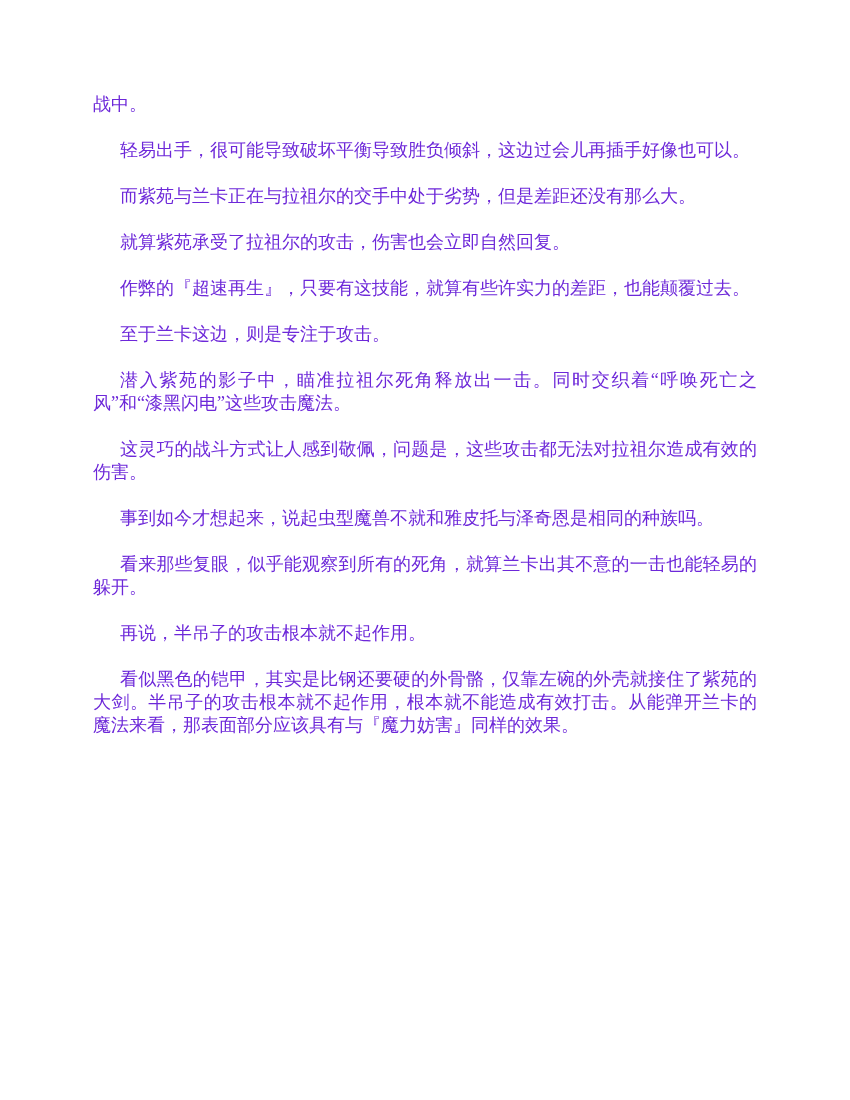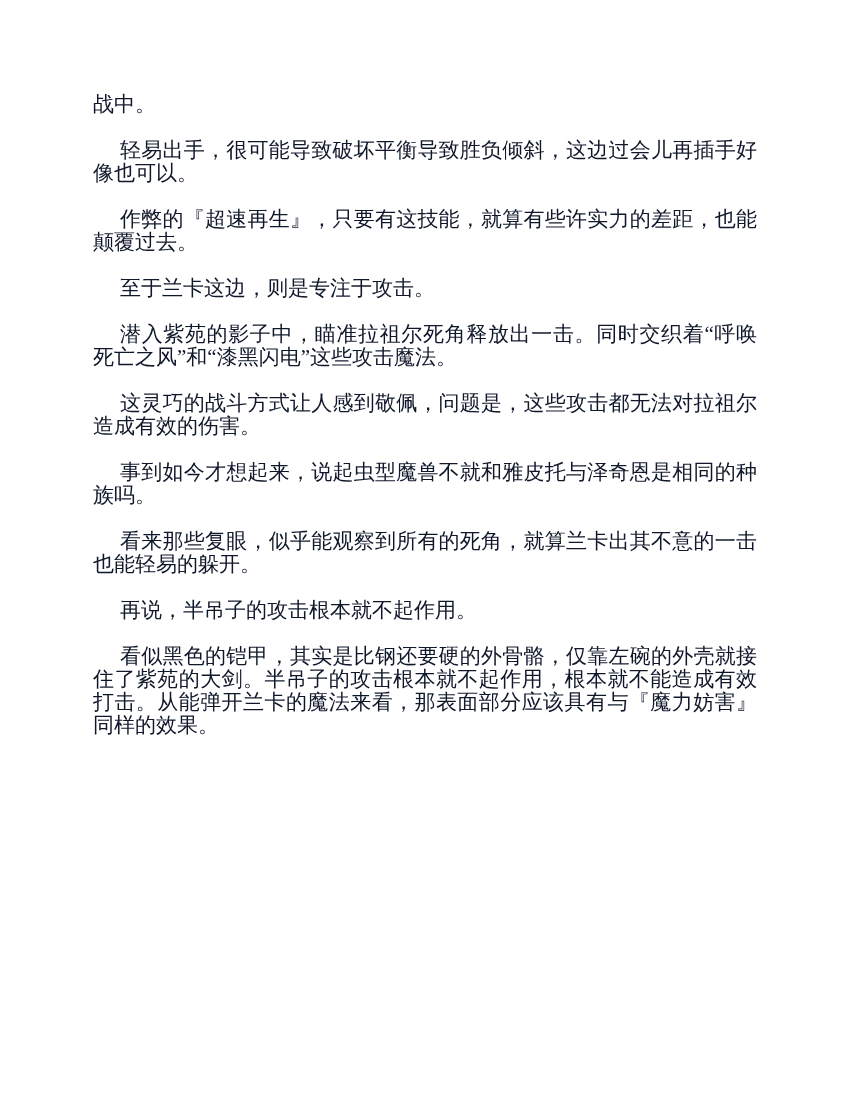--- a/index.html
+++ b/index.html
@@ -19,38 +19,40 @@
     padding: 93px 93px 40px 93px;
     background: #ffffff;
   }
   .text-content {
     width: 664px;
   }
   p.para {
     margin: 0 0 23px 0;
     padding: 0;
     font-family: "Liberation Serif", "DejaVu Serif", serif;
-    font-size: 21px;
+    font-size: 18px;
     line-height: 23px;
-    color: #0f172a;
+    color: #6d28d9;
     text-align: justify;
     text-indent: 27px;
     word-break: break-all;
   }
   p.para.no-indent {
     text-indent: 0;
   }
 </style>
 </head>
 <body>
 
 <div class="page">
   <div class="text-content" id="text-content">
       <p class="para no-indent">战中。</p>
       <p class="para">轻易出手，很可能导致破坏平衡导致胜负倾斜，这边过会儿再插手好像也可以。</p>
+      <p class="para">而紫苑与兰卡正在与拉祖尔的交手中处于劣势，但是差距还没有那么大。</p>
+      <p class="para">就算紫苑承受了拉祖尔的攻击，伤害也会立即自然回复。</p>
       <p class="para">作弊的『超速再生』，只要有这技能，就算有些许实力的差距，也能颠覆过去。</p>
       <p class="para">至于兰卡这边，则是专注于攻击。</p>
       <p class="para">潜入紫苑的影子中，瞄准拉祖尔死角释放出一击。同时交织着“呼唤死亡之风”和“漆黑闪电”这些攻击魔法。</p>
       <p class="para">这灵巧的战斗方式让人感到敬佩，问题是，这些攻击都无法对拉祖尔造成有效的伤害。</p>
       <p class="para">事到如今才想起来，说起虫型魔兽不就和雅皮托与泽奇恩是相同的种族吗。</p>
       <p class="para">看来那些复眼，似乎能观察到所有的死角，就算兰卡出其不意的一击也能轻易的躲开。</p>
       <p class="para">再说，半吊子的攻击根本就不起作用。</p>
       <p class="para">看似黑色的铠甲，其实是比钢还要硬的外骨骼，仅靠左碗的外壳就接住了紫苑的大剑。半吊子的攻击根本就不起作用，根本就不能造成有效打击。从能弹开兰卡的魔法来看，那表面部分应该具有与『魔力妨害』同样的效果。</p>
     </div>
 </div>

